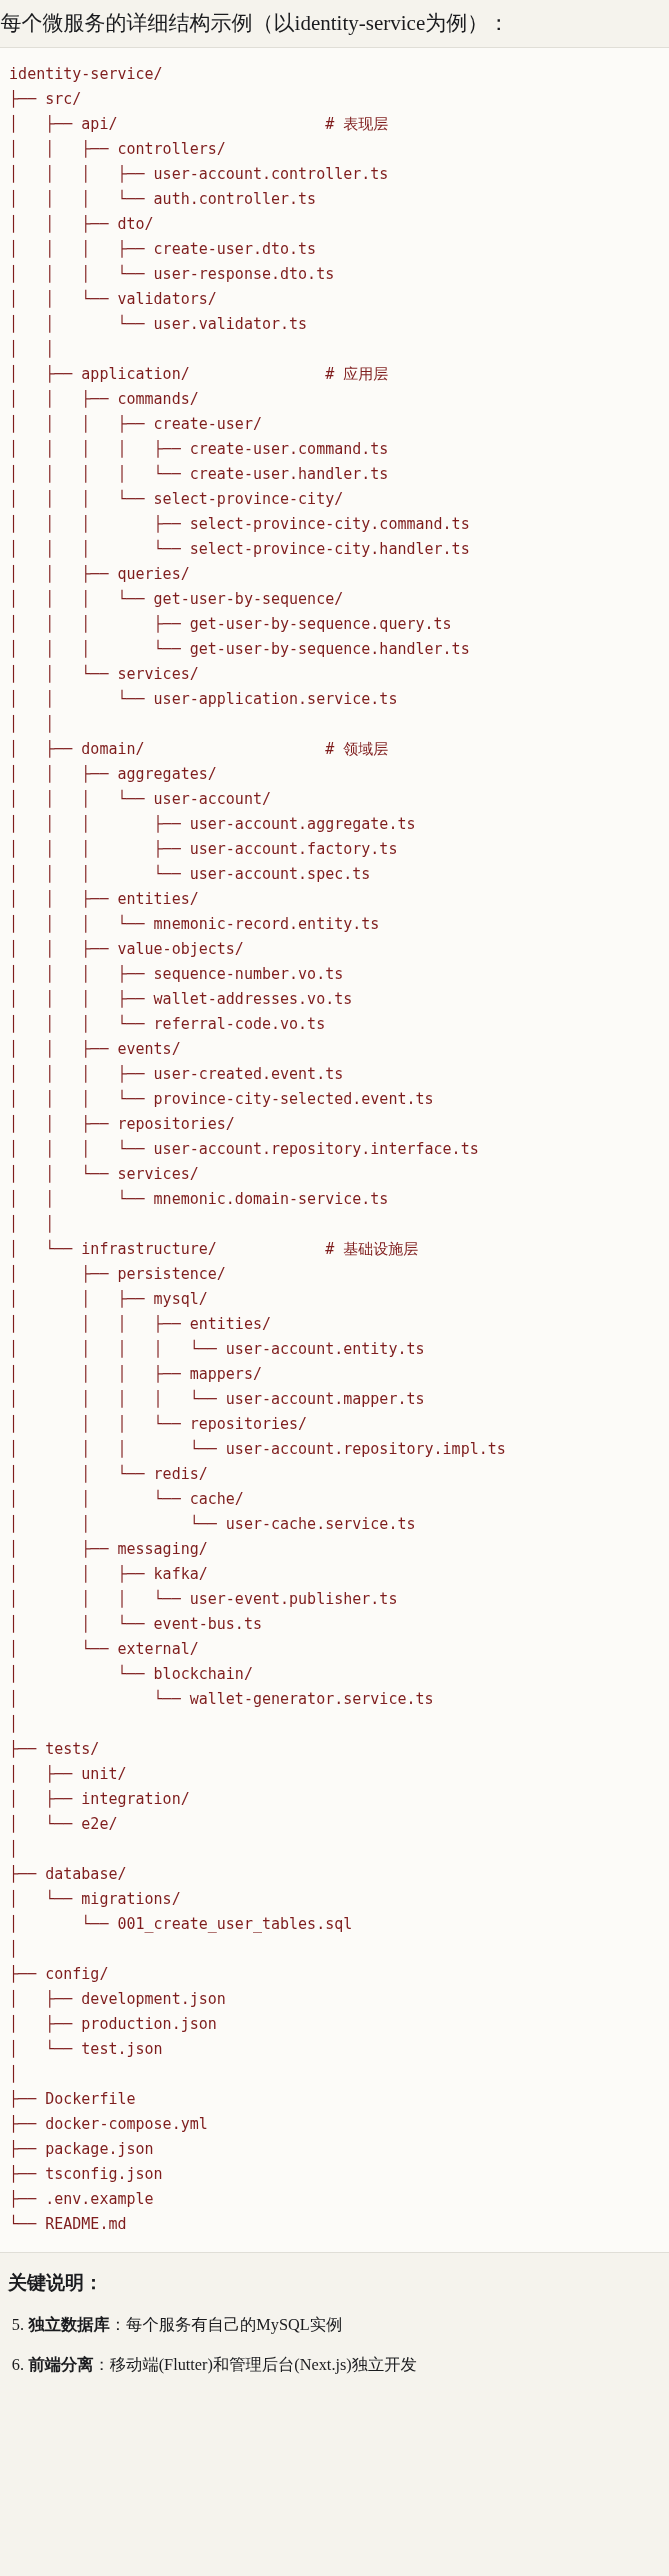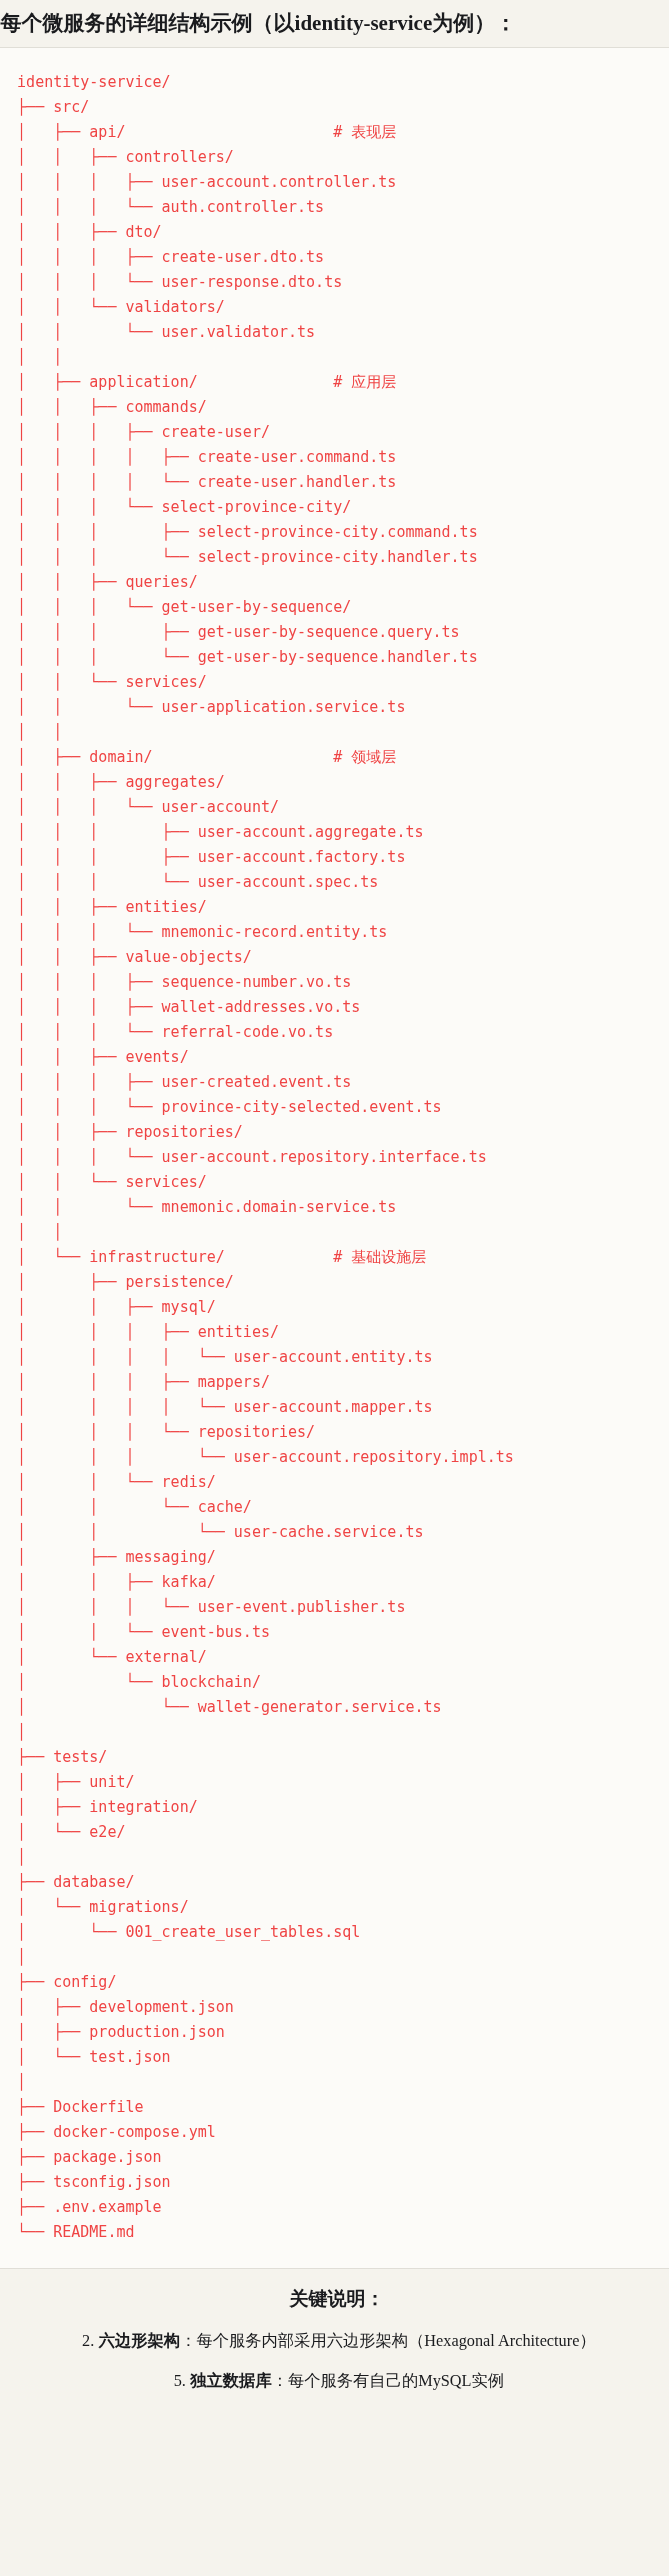--- a/index.html
+++ b/index.html
@@ -8,44 +8,43 @@
     background: #f5f3ed;
     color: #1a1b1e;
     font-family: "Liberation Serif", "DejaVu Serif", serif;
   }
   body {
     width: 669px;
     padding-bottom: 5px;
   }
   .page-title {
     font-size: 21px;
-    font-weight: 700;
+    font-weight: 400;
     line-height: 30px;
     margin: 0;
     padding: 8.1px 6.3px 0 0.6px;
     letter-spacing: 0;
   }
   .code-block {
     margin-top: 9.4px;
     background: #fcfbf8;
     border-top: 1.3px solid #e0ded7;
     border-bottom: 1.3px solid #e0ded7;
     padding: 13px 7.5px 13.8px 8.1px;
   }
   .code-block pre {
-    margin: 9px;
+    margin: 1px;
     font-family: "DejaVu Sans Mono", "Liberation Mono", monospace;
     font-size: 15px;
     line-height: 25px;
-    color: #ef4444;
+    color: #7f1d1d;
     white-space: pre;
   }
   .notes {
-    padding: 0 10px 0 15px;
-    text-align: center;
+    padding: 0 10px 0 8px;
   }
   .notes-heading {
     font-size: 19px;
     font-weight: 700;
     line-height: 29px;
     margin: 15px 0 0 0;
   }
   .notes-list {
     list-style: none;
     margin: 15.6px 0 0 0;
@@ -161,18 +160,18 @@
 ├── package.json
 ├── tsconfig.json
 ├── .env.example
 └── README.md</pre>
 </div>
 
 <div class="notes">
   <h2 class="notes-heading">关键说明：</h2>
 
   <ol class="notes-list">
-    <li class="note-item"><span class="note-number">2.</span><span class="note-term">六边形架构</span><span class="note-desc">：每个服务内部采用六边形架构（Hexagonal Architecture）</span></li>
     <li class="note-item"><span class="note-number">5.</span><span class="note-term">独立数据库</span><span class="note-desc">：每个服务有自己的MySQL实例</span></li>
+    <li class="note-item"><span class="note-number">6.</span><span class="note-term">前端分离</span><span class="note-desc">：移动端(Flutter)和管理后台(Next.js)独立开发</span></li>
   </ol>
 
 </div>
 
 
 </body></html>

